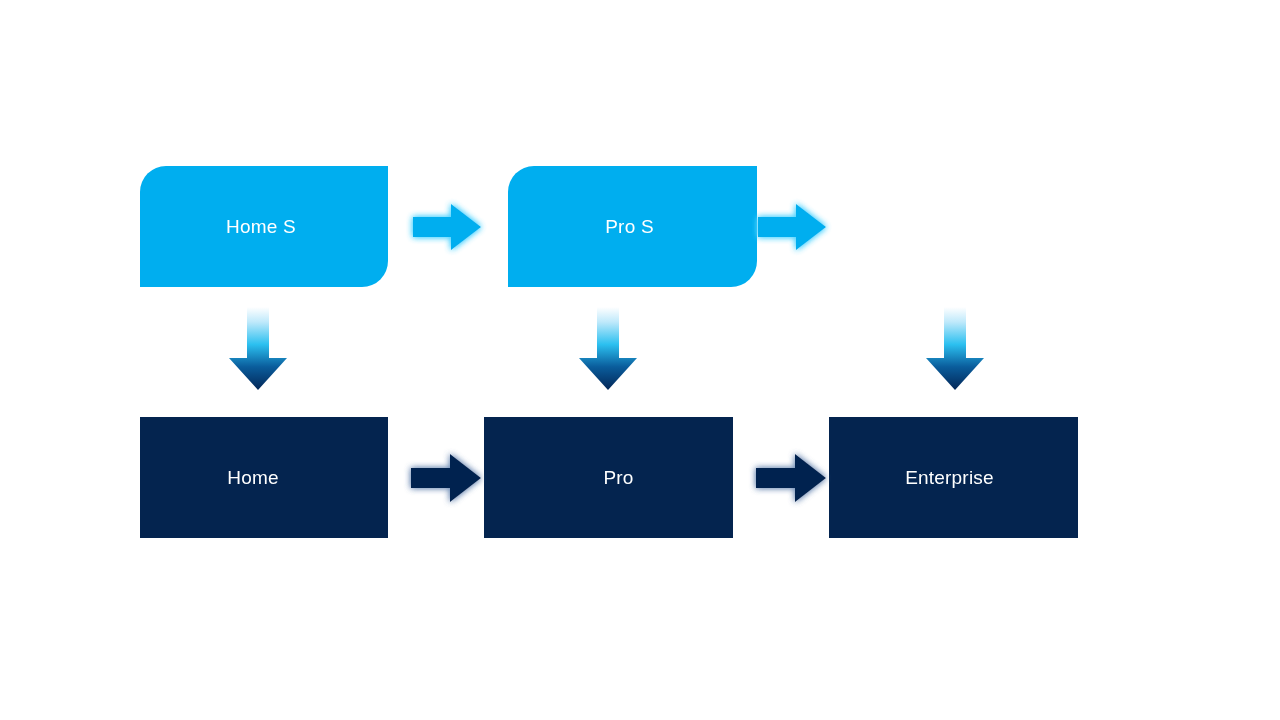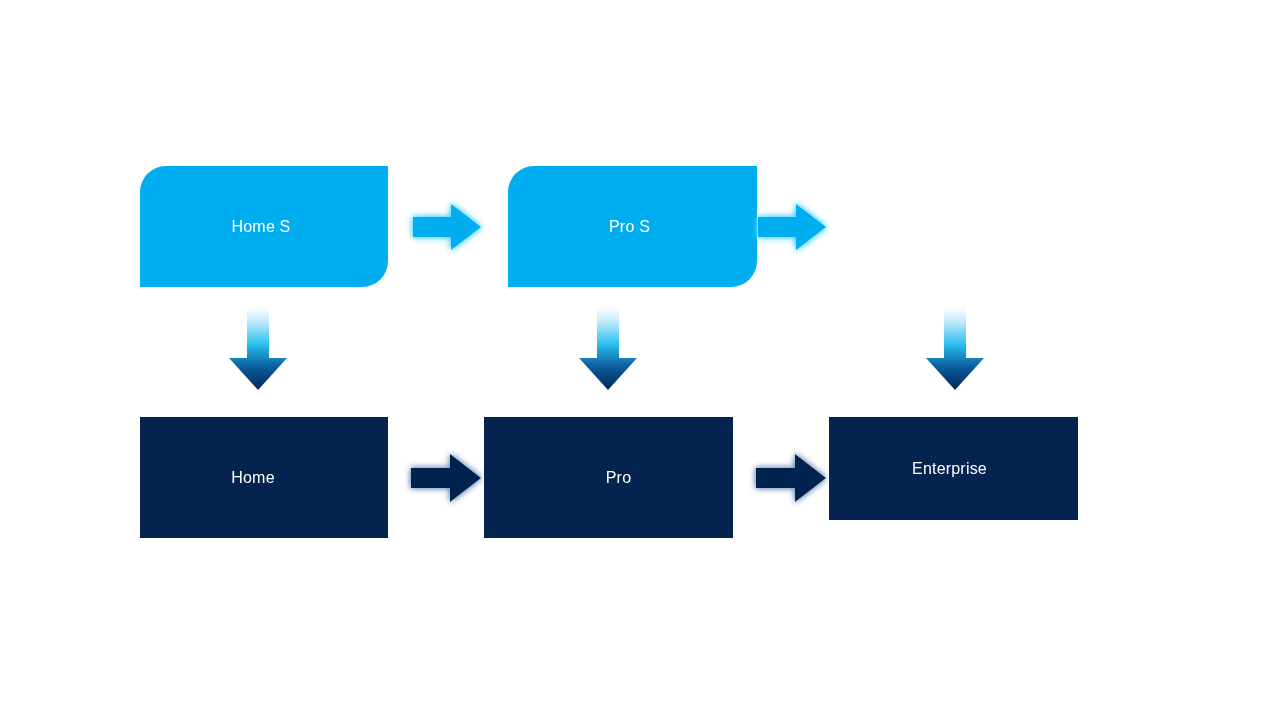--- a/index.html
+++ b/index.html
@@ -11,21 +11,21 @@
   }
   #canvas{position:relative;width:1280px;height:720px;}
 
   
   .node{
     position:absolute;
     display:flex;
     align-items:center;
     justify-content:center;
     color:#ffffff;
-    font-size:16px;
+    font-size:19px;
     font-weight:400;
     letter-spacing:.2px;
     line-height:1;
     box-sizing:border-box;
     user-select:none;
   }
   .node.top{
     background:#00aeef;
     border-radius:26px 0 26px 0;   
   }
@@ -143,21 +143,21 @@
   </div>
 
   <div class="node bottom" style="left:140px;top:417px;width:248px;height:121px;">
     <span class="label">Home</span>
   </div>
 
   <div class="node bottom" style="left:484px;top:417px;width:249px;height:121px;padding-left:42px;">
     <span class="label">Pro</span>
   </div>
 
-  <div class="node bottom" style="left:829px;top:417px;width:249px;height:103px;padding-left:14px;">
+  <div class="node bottom" style="left:829px;top:417px;width:249px;height:121px;padding-left:14px;">
     <span class="label">Enterprise</span>
   </div>
 
   <div class="harrow" style="left:402px;top:448px;width:86px;height:60px;">
     <svg width="86" height="60" viewBox="0 0 86 60" aria-hidden="true">
       <defs>
         <filter id="glowNavy1" x="-60%" y="-60%" width="220%" height="220%">
           <feGaussianBlur in="SourceAlpha" stdDeviation="3.4" result="b"></feGaussianBlur>
           <feFlood flood-color="#6f8cb5" flood-opacity="0.85" result="c"></feFlood>
           <feComposite in="c" in2="b" operator="in" result="g"></feComposite>

